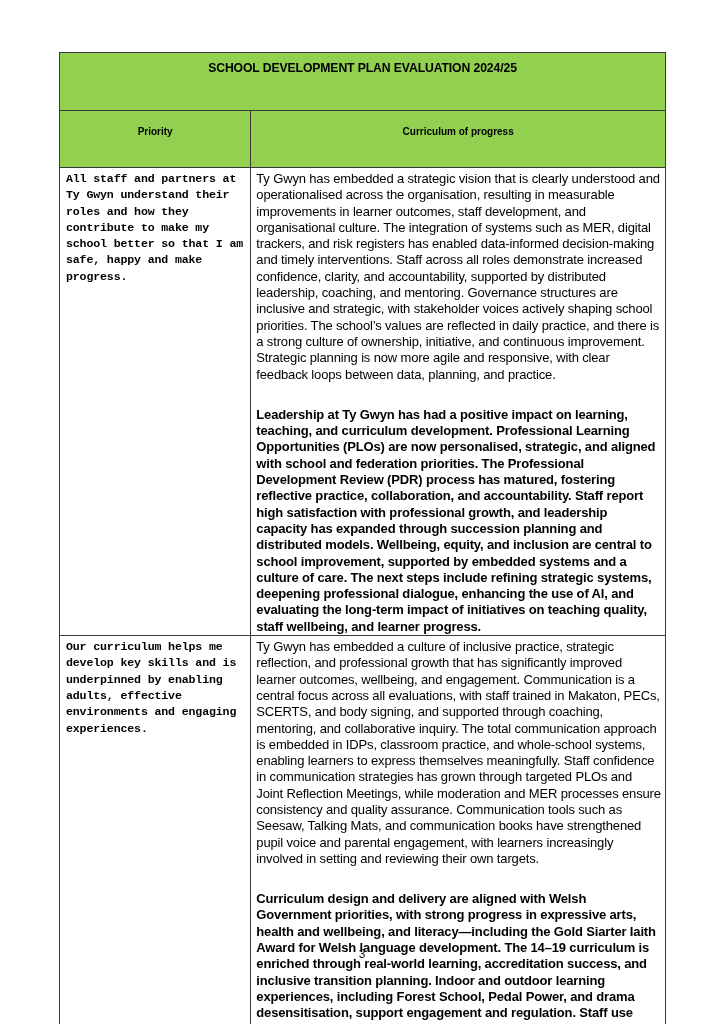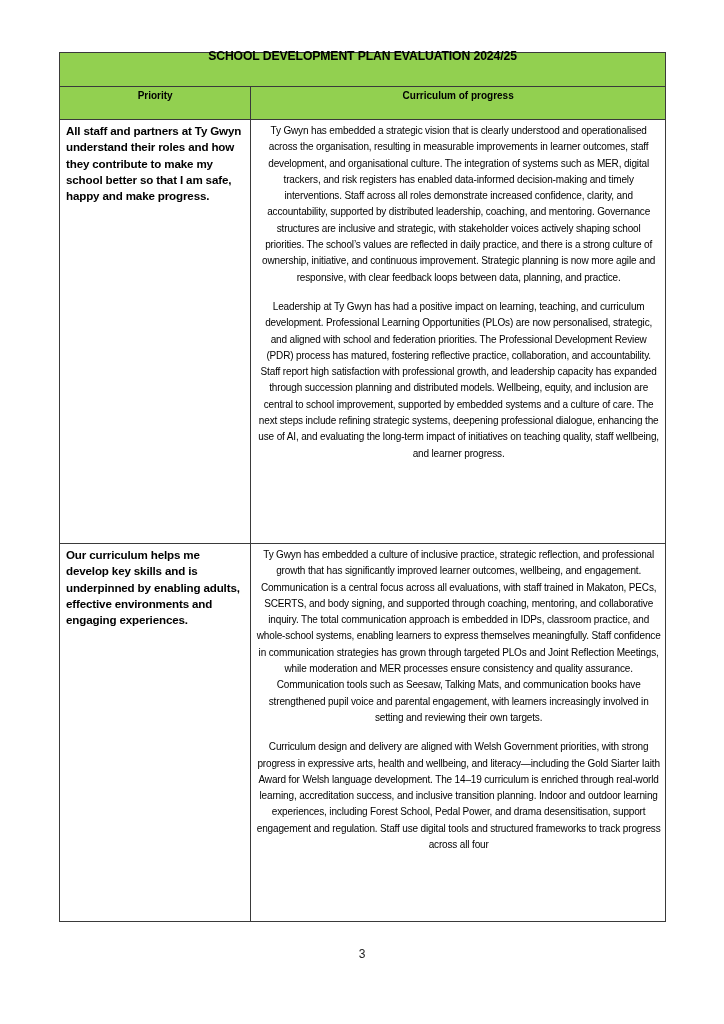--- a/index.html
+++ b/index.html
@@ -4,45 +4,45 @@
   <style>
     html, body { margin: 0; padding: 0; background: #ffffff; }
     body { width: 724px; height: 1024px; position: relative; overflow: hidden;
            font-family: "Liberation Sans", "DejaVu Sans", sans-serif; color: #000; }
     .page { position: absolute; left: 0; top: 0; width: 724px; height: 1024px; background: #fff; }
     table.sdp {
       position: absolute; left: 59px; top: 52px; width: 607px;
       border-collapse: collapse; table-layout: fixed;
     }
     table.sdp td, table.sdp th {
-      border: 1px solid #3a3a3a; vertical-align: top; padding: 0;
+      border: 1px solid #3a3a3a; vertical-align: top; padding: 12px;
     }
     .title-cell {
       background: #92d050; height: 33px; text-align: center; vertical-align: middle;
       font-weight: bold; font-size: 12.2px; letter-spacing: -0.1px;
     }
     .title-cell span { display: block; margin-top: -4px; }
     .head-cell {
       background: #92d050; height: 32px; text-align: center; font-weight: bold;
       font-size: 10px;
     }
     .head-cell span { display: block; padding-top: 3px; }
     .col-priority { width: 191px; }
     .col-eval { width: 414px; }
     .priority-cell {
       padding: 3px 5px 0 6px !important; font-weight: bold; font-size: 11.6px; line-height: 16.3px;
       letter-spacing: -0.15px;
+      font-family: Liberation Mono, monospace;
     }
     .eval-cell {
-      padding: 3px 4px 0 5px !important; font-size: 10px; line-height: 16.3px;
+      padding: 3px 4px 0 5px !important; font-size: 13px; line-height: 16.3px;
       letter-spacing: -0.15px;
-      text-align: center;
     }
     .eval-cell p { margin: 0; }
-    .eval-cell p + p { margin-top: 13px; }
+    .eval-cell p + p { margin-top: 24px; font-weight: bold; }
     .row1 { height: 424px; }
     .row2 { height: 378px; }
     .row2 .eval-cell { overflow: hidden; }
     .page-number {
       position: absolute; left: 0; width: 724px; top: 947px; text-align: center;
       font-size: 12px; color: #222;
     }
   </style>
 </head>
 <body>

